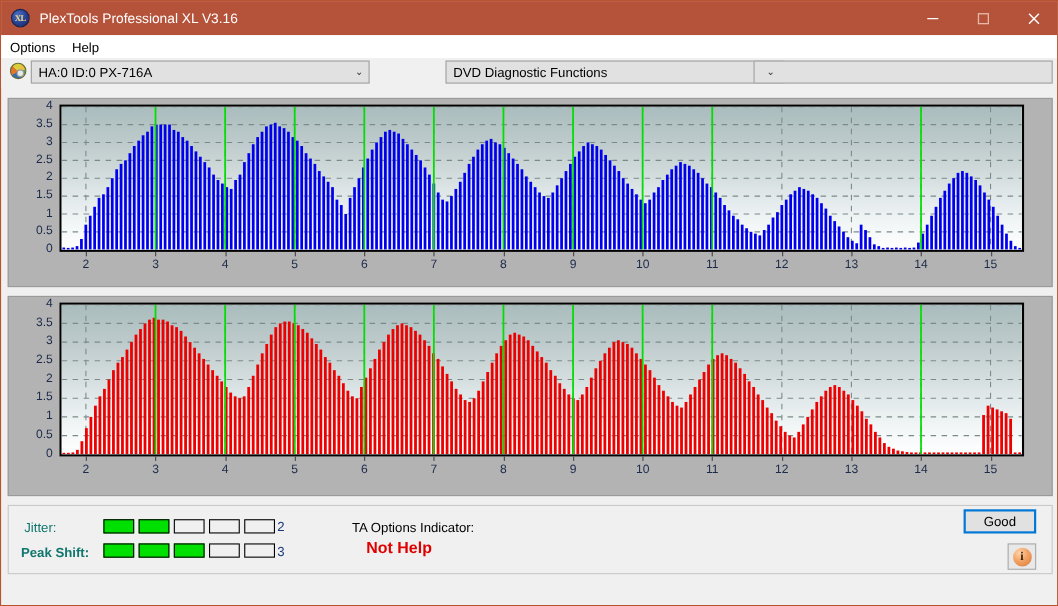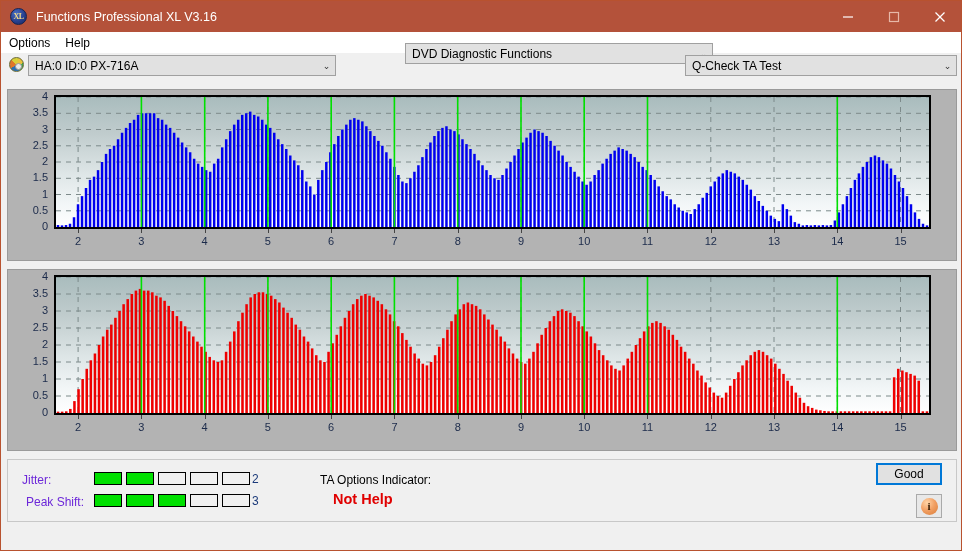--- a/index.html
+++ b/index.html
@@ -131,21 +131,21 @@
   }
 
   
   .results {
     position: absolute; left: 6px; top: 458px;
     width: 950px; height: 63px;
     background: #f0f0f0;
     border: 1px solid #c8c8c8;
   }
   .res-label {
-    position: absolute; font-size: 12px; color: #6d28d9;
+    position: absolute; font-size: 12px; color: #0f766e;
     white-space: nowrap;
   }
   .meter { position: absolute; display: flex; gap: 4px; }
   .seg {
     width: 28px; height: 13px;
     border: 1px solid #000;
     background: #f0f0f0;
   }
   .seg.on { background: #00e000; }
   .meter-val {
@@ -192,21 +192,21 @@
     font-size: 12px; color: #e02020;
   }
 </style>
 </head>
 <body>
 
 <div id="app">
 
   <div class="titlebar">
     <div class="tb-icon">XL</div>
-    <div class="tb-title">Functions Professional XL V3.16</div>
+    <div class="tb-title">PlexTools Professional XL V3.16</div>
     <div class="tb-spacer"></div>
     <div class="tb-btn">
       <svg width="12" height="12" viewBox="0 0 12 12">
           <line x1="1" y1="6" x2="11" y2="6" stroke="#fff" stroke-width="1.2"></line>
         </svg>
     </div>
     <div class="tb-btn">
       <svg width="12" height="12" viewBox="0 0 12 12">
           <rect x="1.5" y="1.5" width="9" height="9" fill="none" stroke="#e7b8a8" stroke-width="1.2"></rect>
         </svg>
@@ -225,27 +225,26 @@
   </div>
 
   <div class="toolbar"></div>
   <div class="disc-icon"></div>
 
   <div class="combo" style="left:27px; top:54px; width:308px;">
     <span class="cb-text">HA:0 ID:0  PX-716A</span>
     <span class="cb-arrow">⌄</span>
   </div>
 
-  <div class="combo" style="left:404px; top:42px; width:308px;">
+  <div class="combo" style="left:404px; top:54px; width:308px;">
     <span class="cb-text">DVD Diagnostic Functions</span>
     <span class="cb-arrow">⌄</span>
   </div>
 
   <div class="combo" style="left:684px; top:54px; width:272px;">
-    <span class="cb-text">Q-Check TA Test</span>
     <span class="cb-arrow">⌄</span>
   </div>
 
   <div class="chart-panel" style="left:6px; top:88px; width:950px; height:172px;">
     <div class="plot-wrap" id="plot0-wrap" style="left:46px; top:5px; width:877px; height:134px;">
       <div class="plot-bg"></div>
       <svg class="plot-svg" id="plot0" width="873" height="130">
           <line x1="0" y1="113.8" x2="873" y2="113.8" stroke="#7d8a8a" stroke-width="1" stroke-dasharray="5,5"></line>
           <line x1="0" y1="97.5" x2="873" y2="97.5" stroke="#7d8a8a" stroke-width="1" stroke-dasharray="5,5"></line>
           <line x1="0" y1="81.3" x2="873" y2="81.3" stroke="#7d8a8a" stroke-width="1" stroke-dasharray="5,5"></line>
@@ -839,21 +838,21 @@
     <div class="res-label" style="left:14px; top:13px;">Jitter:</div>
     <div class="meter" style="left:86px; top:12px;" id="jitter-meter">
         <div class="seg on"></div>
         <div class="seg on"></div>
         <div class="seg"></div>
         <div class="seg"></div>
         <div class="seg"></div>
       </div>
     <div class="meter-val" style="left:244px; top:12px;">2</div>
 
-    <div class="res-label" style="left:18px; top:35px;">Peak Shift:</div>
+    <div class="res-label" style="left:11px; top:35px;font-weight:bold;">Peak Shift:</div>
     <div class="meter" style="left:86px; top:34px;" id="peakshift-meter">
         <div class="seg on"></div>
         <div class="seg on"></div>
         <div class="seg on"></div>
         <div class="seg"></div>
         <div class="seg"></div>
       </div>
     <div class="meter-val" style="left:244px; top:34px;">3</div>
 
     <div class="tqi-label" style="left:312px; top:13px;">TA Options Indicator:</div>

